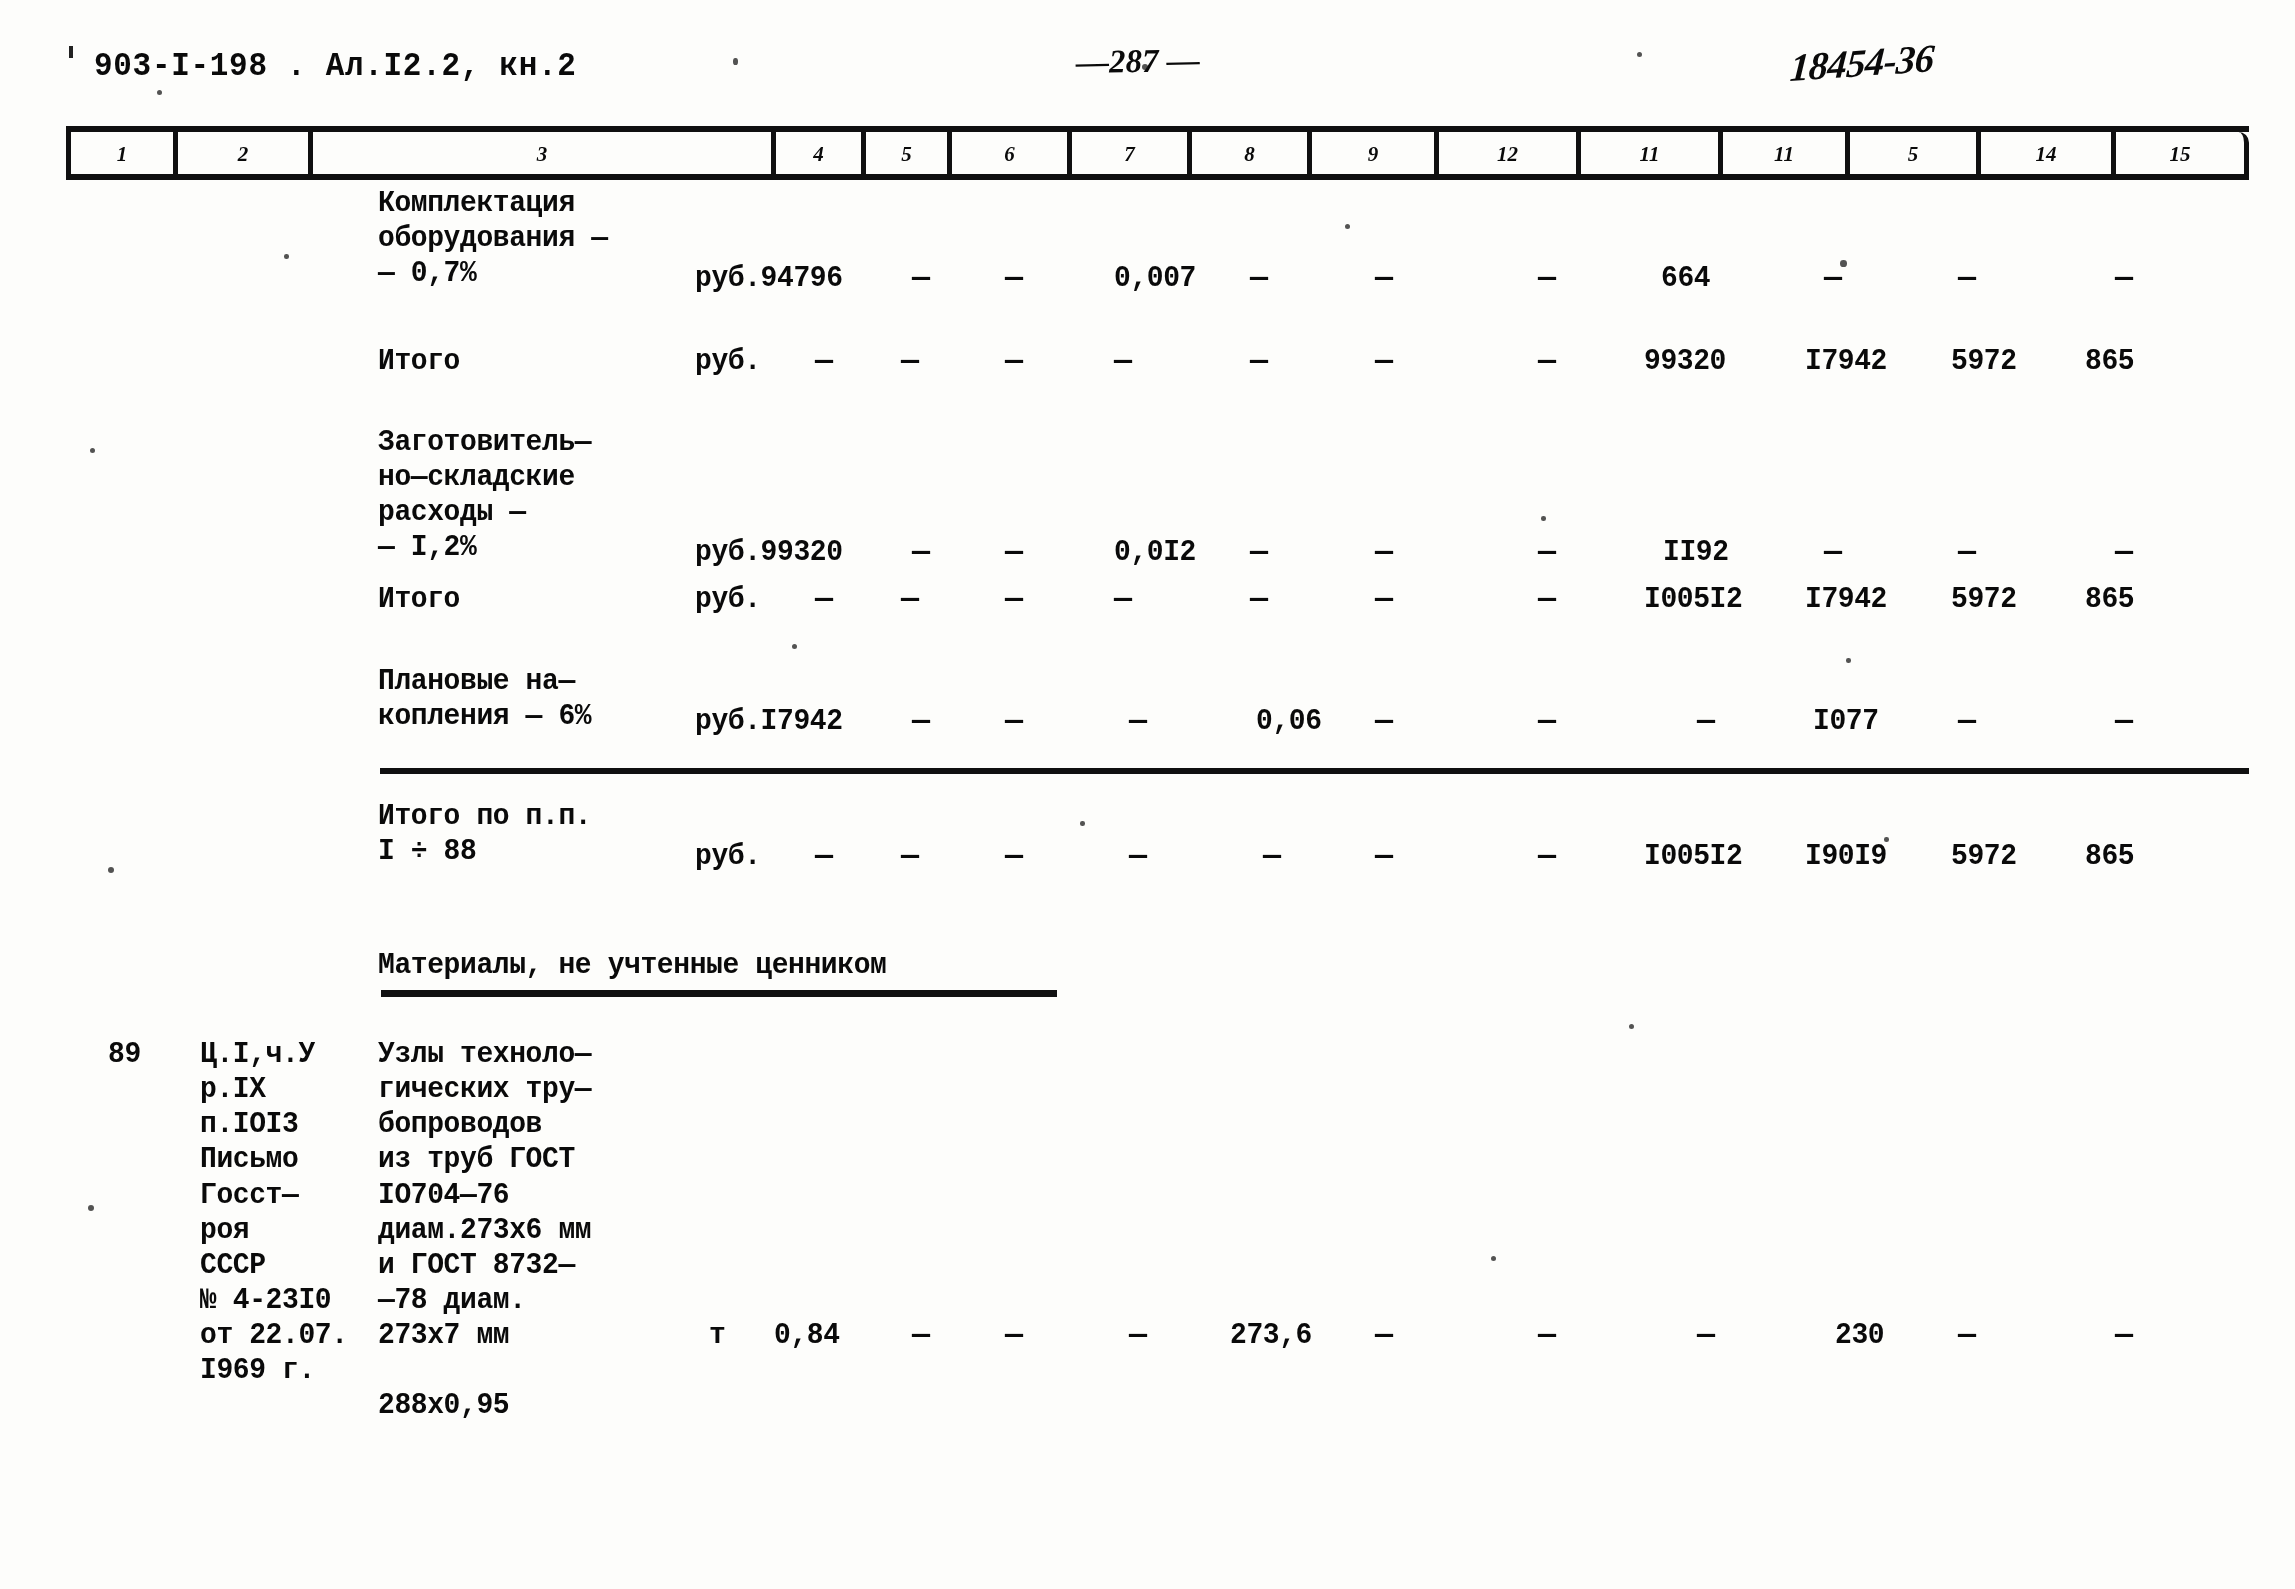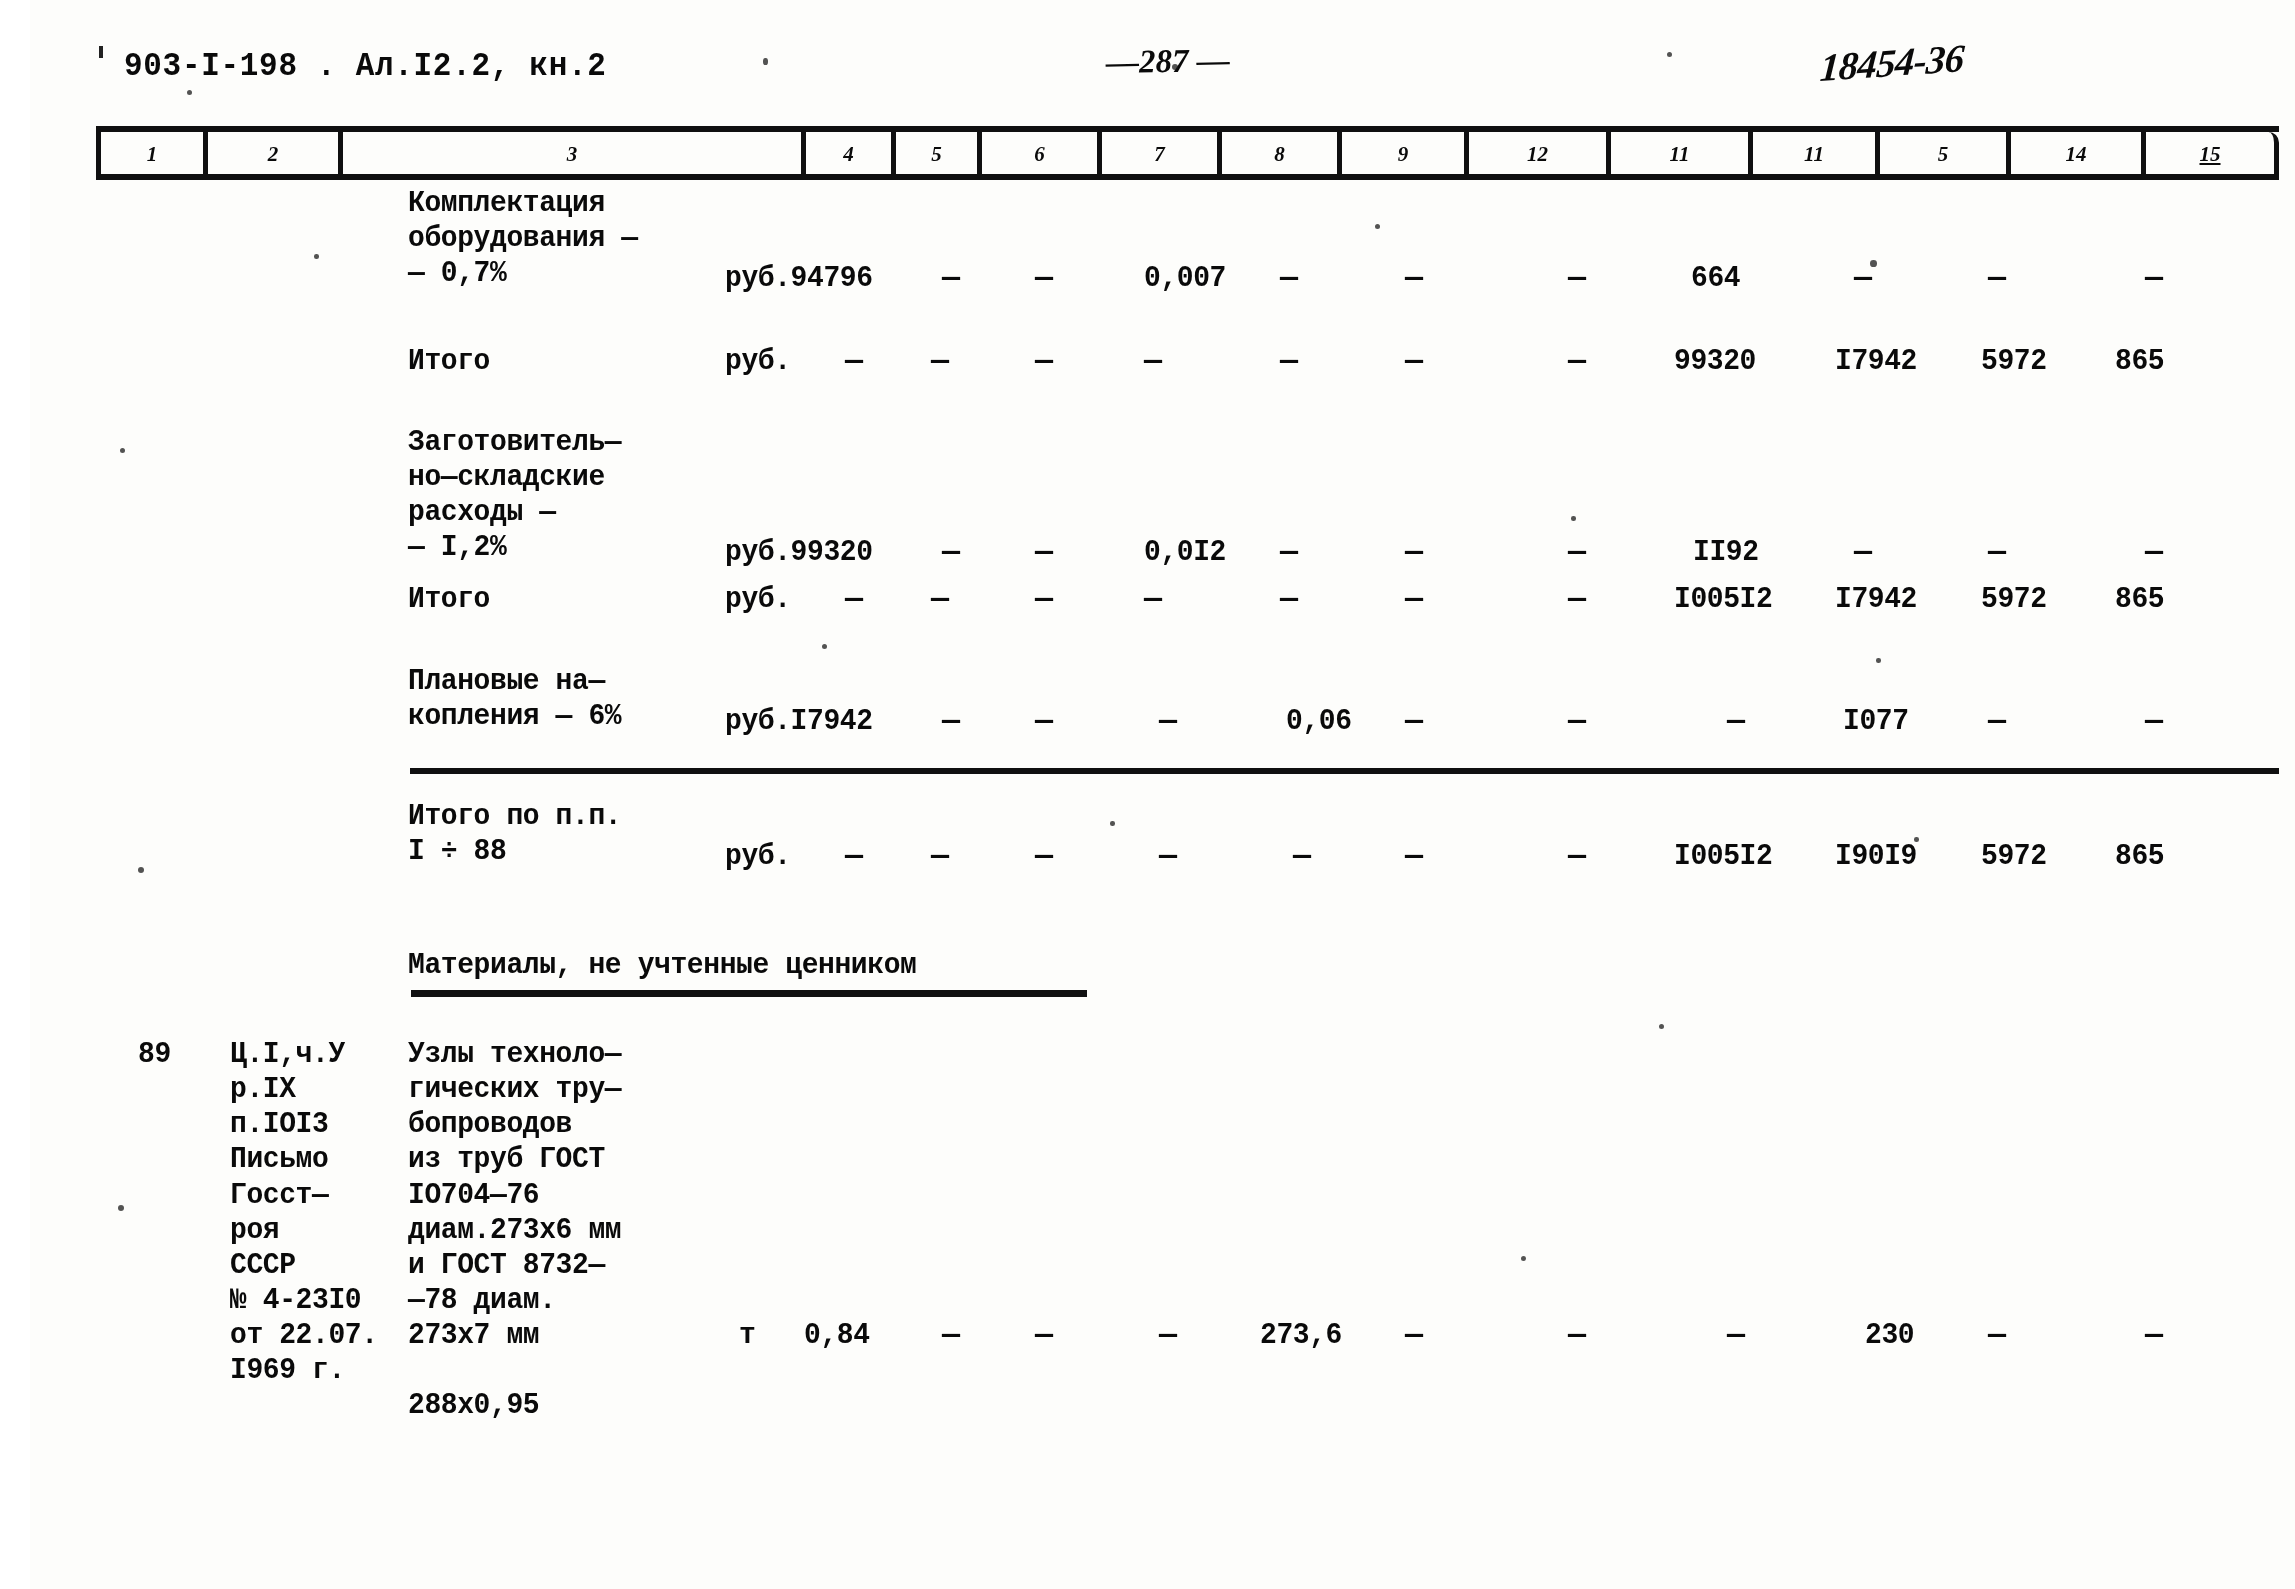--- a/index.html
+++ b/index.html
@@ -14,21 +14,20 @@
     font-family: "Liberation Serif", "DejaVu Serif", serif;
     color: #0a0a0a;
     overflow: hidden;
   }
 
   
   #page {
     position: absolute;
     inset: 0;
     background: #fdfdfb;
-    margin-left: 30px;
   }
 
   
   .speck {
     position: absolute;
     background: #1a1a1a;
     border-radius: 50%;
     opacity: .75;
   }
 
@@ -89,21 +88,21 @@
     display: flex;
     align-items: center;
     justify-content: center;
     font-size: 21px;
     font-weight: 700;
     font-style: italic;
     font-family: "Liberation Serif", serif;
     padding-top: 3px;
   }
   #colband .cell:first-child { border-left: 5.2px solid #101010; }
-  #colband .cell:last-child  { border-right: 5.2px solid #101010; border-top-right-radius: 10.5px; text-decoration: underline; }
+  #colband .cell:last-child  { border-right: 5.2px solid #101010; border-top-right-radius: 10.5px; }
 
   
   #body {
     position: absolute;
     left: 0; right: 0;
     top: 185px;
   }
   .row {
     position: absolute;
     left: 0;

